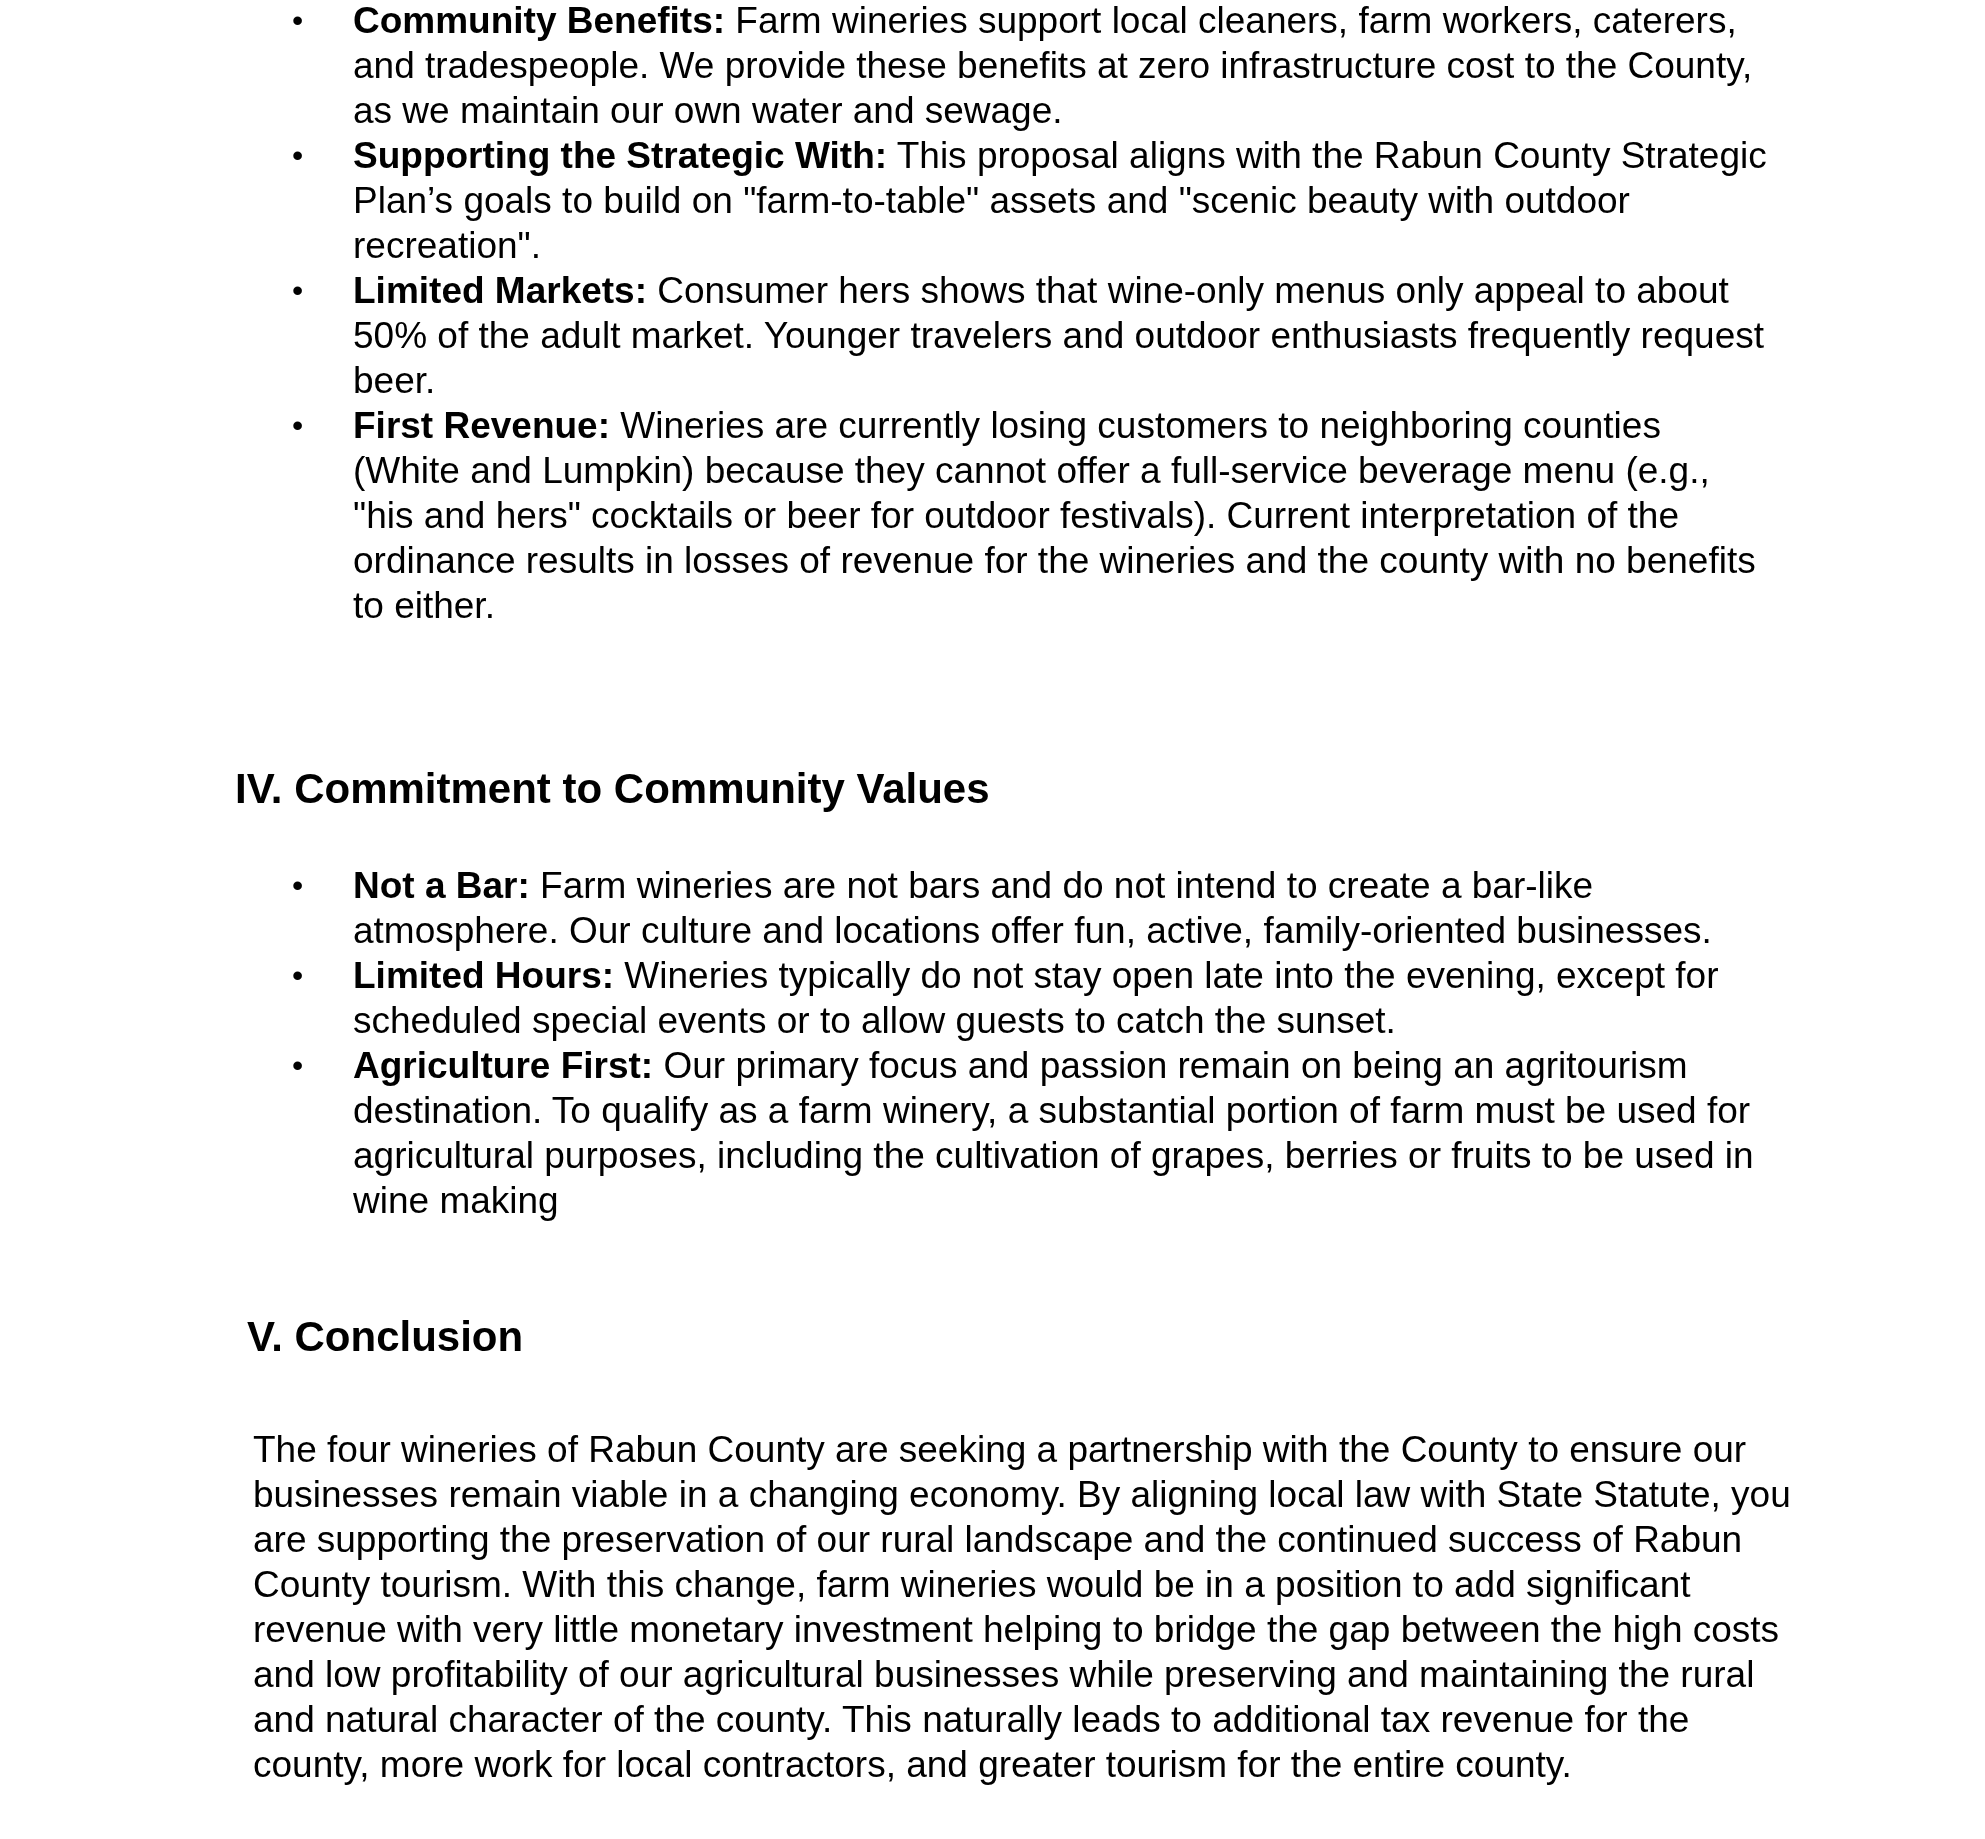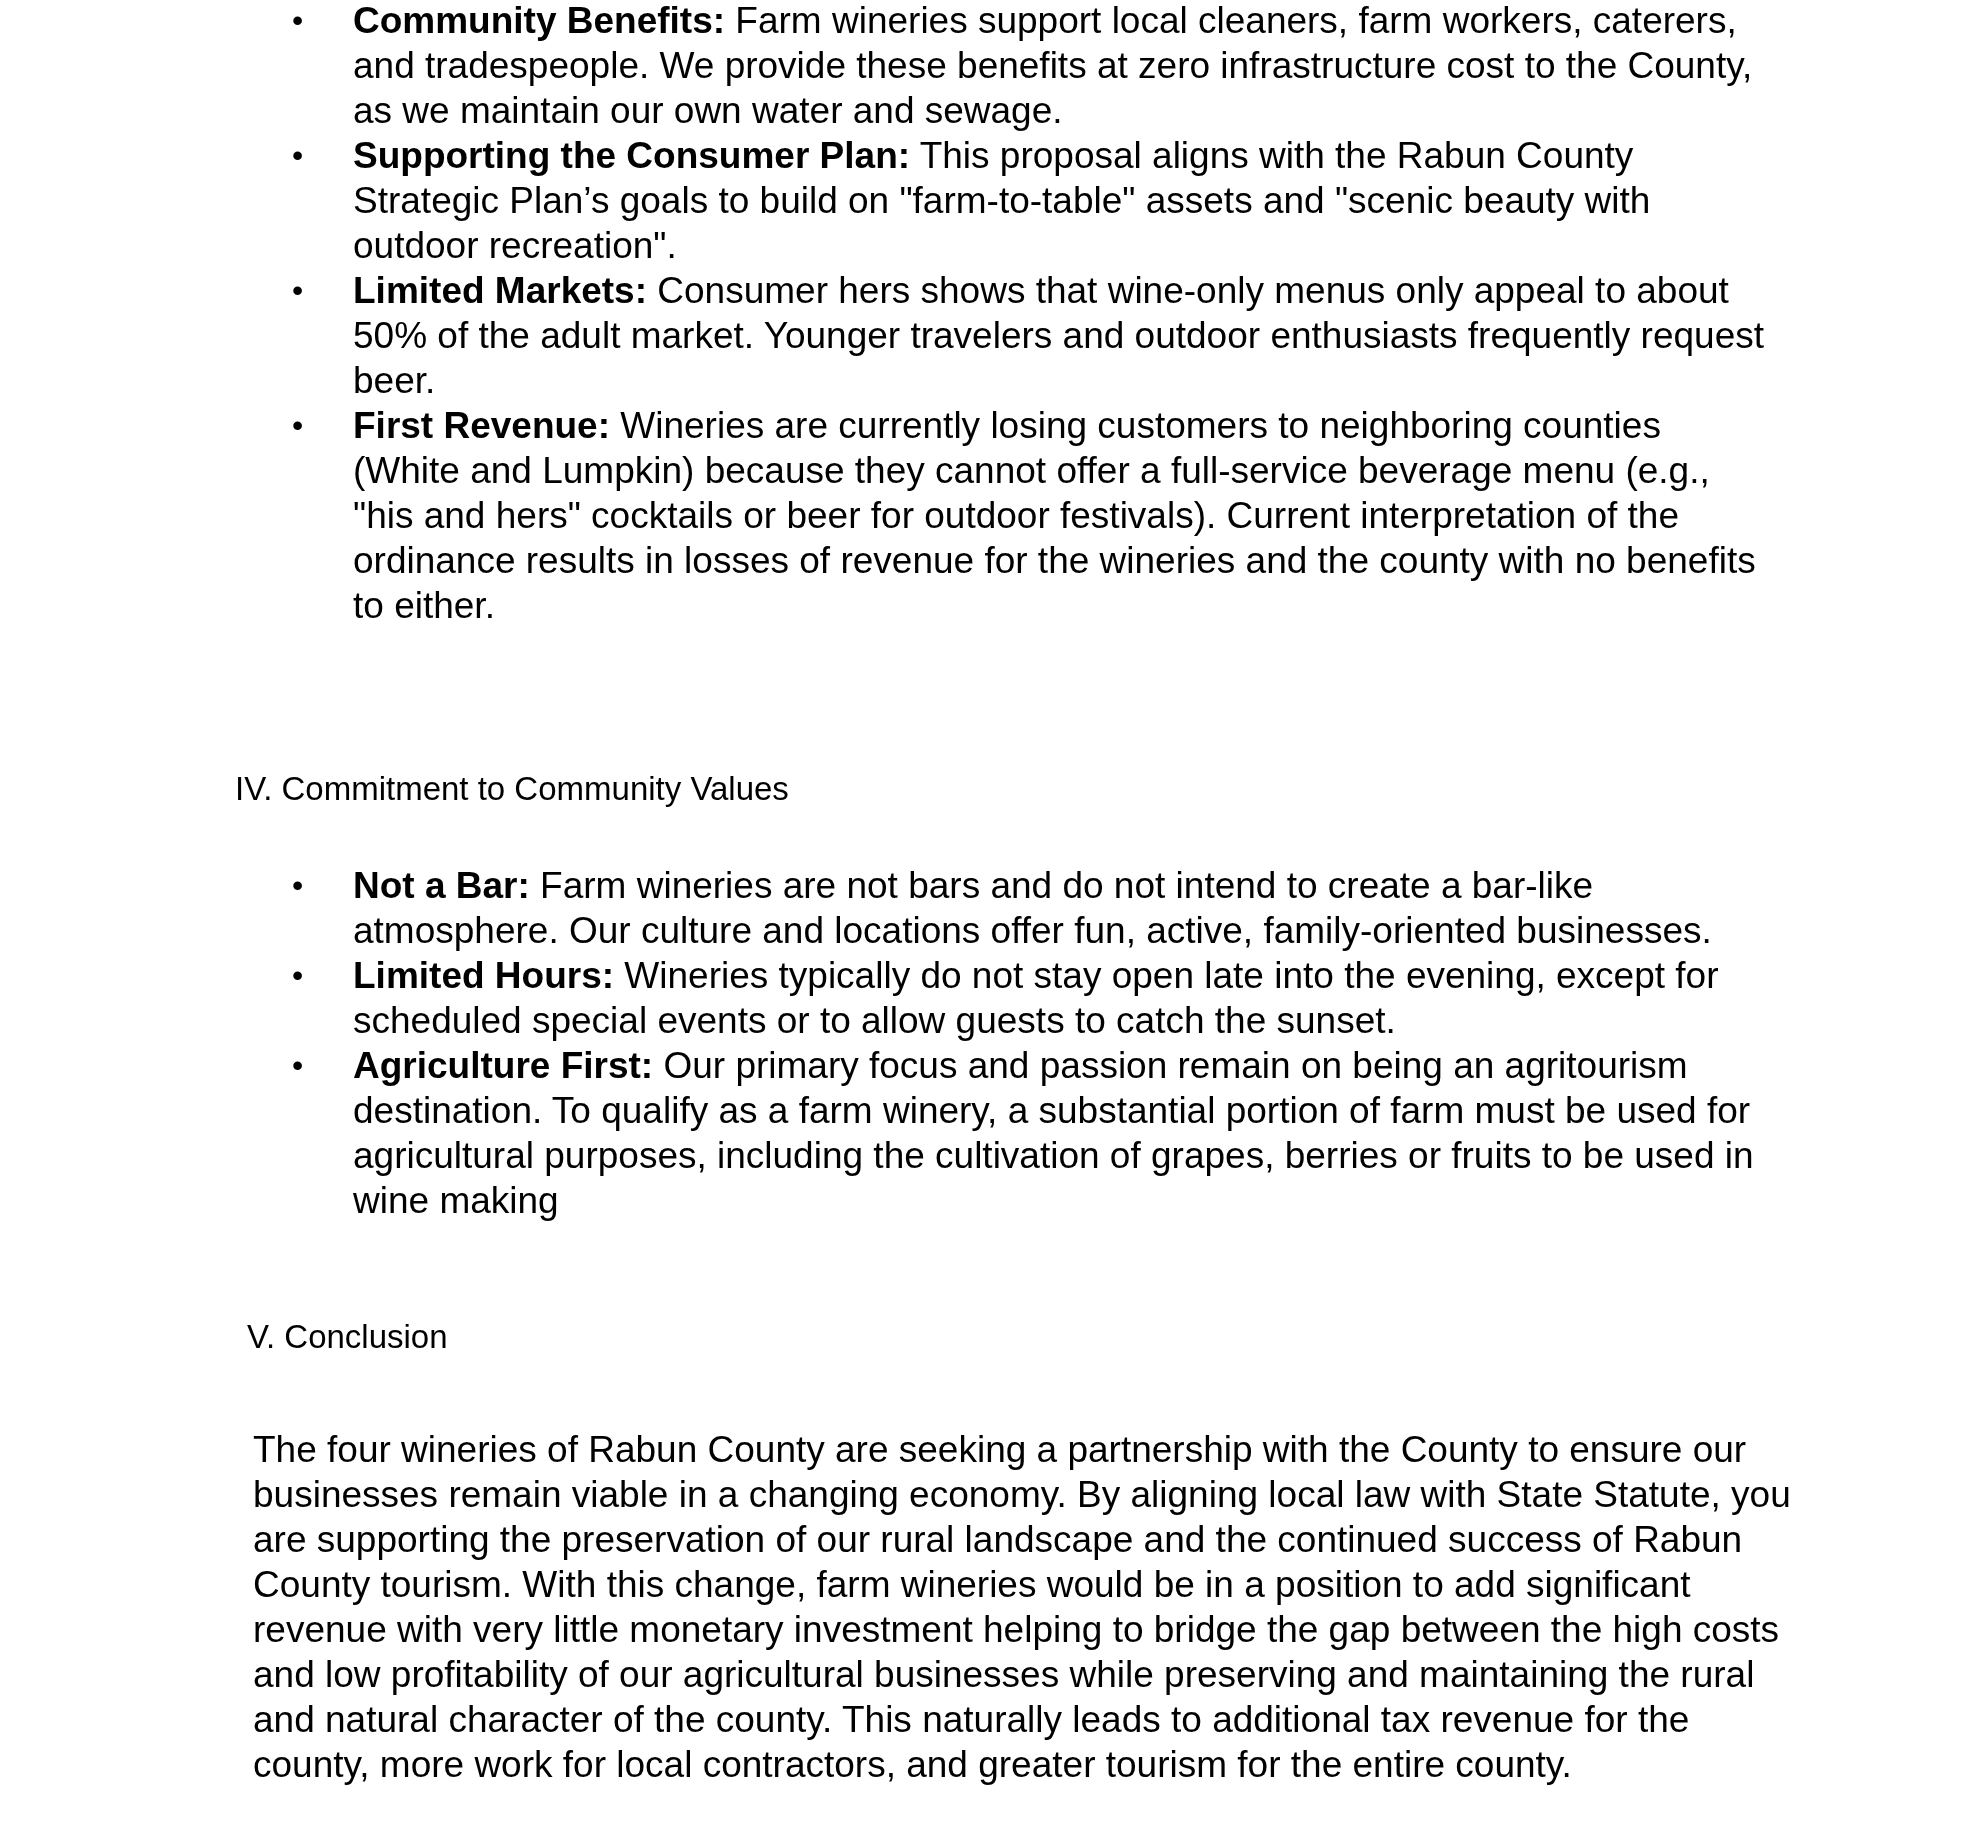--- a/index.html
+++ b/index.html
@@ -48,23 +48,23 @@
       font-weight: bold;
       text-align: right;
     }
     .emph {
       font-weight: normal;
     }
     h2.section-heading {
       position: absolute;
       left: 235px;
       margin: 0;
-      font-size: 33px;
+      font-size: 42px;
       line-height: 52px;
-      font-weight: normal;
+      font-weight: bold;
     }
     p.conclusion {
       position: absolute;
       left: 235px;
       top: 1409px;
       width: 1544px;
       margin: 18px;
       font-size: 37px;
       line-height: 45px;
     }
@@ -74,21 +74,21 @@
 
 <div class="page">
 
   <ul class="bullets" style="top: -1.6px;">
     <li>
       <span class="bullet">•</span>
       <span class="lead">Community Benefits:</span><span> Farm wineries support local cleaners, farm workers, caterers, and tradespeople. We provide these benefits at zero infrastructure cost to the County, as we maintain our own water and sewage.</span>
     </li>
     <li>
       <span class="bullet">•</span>
-      <span class="lead">Supporting the Consumer Plan:</span><span> This proposal aligns with the Rabun County Strategic Plan’s goals to build on "farm-to-table" assets and "scenic beauty with outdoor recreation".</span>
+      <span class="lead">Supporting the Strategic With:</span><span> This proposal aligns with the Rabun County Strategic Plan’s goals to build on "farm-to-table" assets and "scenic beauty with outdoor recreation".</span>
     </li>
     <li>
       <span class="bullet">•</span>
       <span class="lead">Limited Markets:</span><span> Consumer hers shows that wine-only menus only appeal to about </span><span class="emph">50% of the adult market</span><span>. Younger travelers and outdoor enthusiasts frequently request beer.</span>
     </li>
     <li>
       <span class="bullet">•</span>
       <span class="lead">First Revenue:</span><span> Wineries are currently losing customers to neighboring counties (White and Lumpkin) because they cannot offer a full-service beverage menu (e.g., "his and hers" cocktails or beer for outdoor festivals). Current interpretation of the ordinance results in losses of revenue for the wineries and the county with no benefits to either.</span>
     </li>
   </ul>

